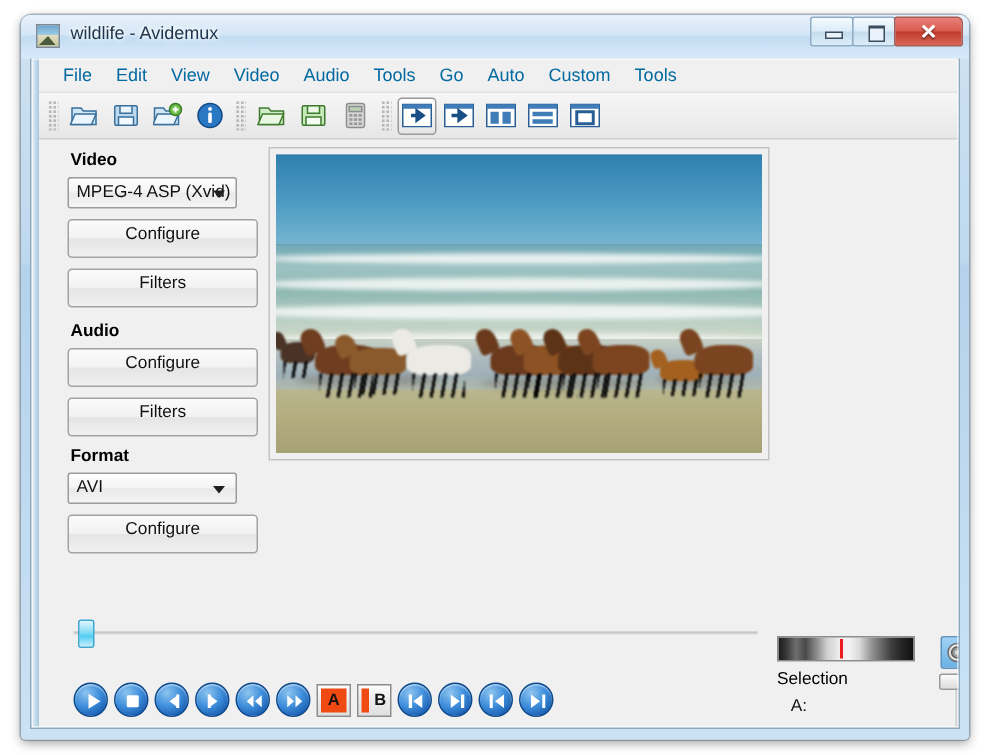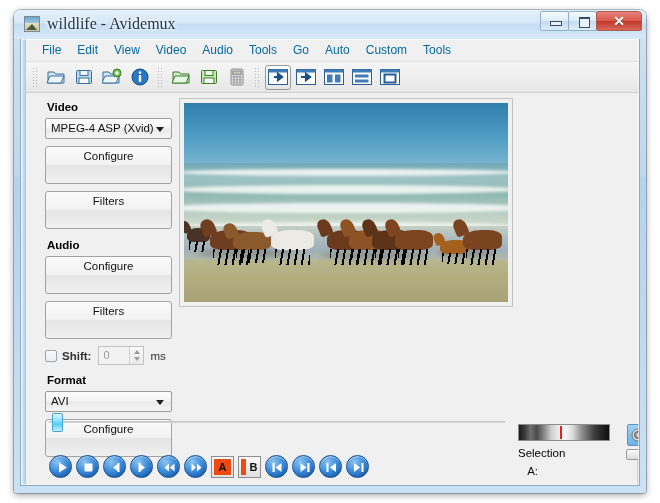--- a/index.html
+++ b/index.html
@@ -42,24 +42,23 @@
   .title-icon::after {
     content: "";
     position: absolute; left: 1px; bottom: 1px;
     width: 0; height: 0;
     border-left: 6px solid transparent;
     border-right: 5px solid transparent;
     border-bottom: 6px solid #4a5a3c;
   }
   .title-text {
     position: absolute; left: 33px; top: 5px;
-    font-size: 16px; color: #20364e;
+    font-size: 12px; color: #20364e;
     text-shadow: 0 0 3px #ffffff, 0 0 5px #ffffff;
     white-space: nowrap;
-    font-family: Liberation Serif, serif;
   }
   .win-buttons {
     position: absolute; right: 4px; top: 1px;
     display: flex; gap: 0px;
   }
   .winbtn {
     width: 29px; height: 20px;
     border: 1px solid #8faec6;
     border-radius: 2px;
     background: linear-gradient(to bottom, #f4fbff 0%, #dcecf8 48%, #c4dced 52%, #dcedfa 100%);
@@ -147,38 +146,38 @@
   .leftpanel {
     position: absolute; left: 24px; top: 62px;
     width: 130px;
   }
   .group-label {
     font-size: 11.5px; font-weight: bold; color: #000;
     margin: 0 0 5px 2px;
   }
   .combo {
     position: relative;
-    width: 127px; height: 21px;
+    width: 113px; height: 21px;
     border: 1px solid #9b9b9b;
     border-radius: 2px;
     background: linear-gradient(to bottom, #fdfdfd 0%, #f4f4f4 48%, #e9e9e9 52%, #f5f5f5 100%);
     font-size: 11.5px; color: #111;
     line-height: 19px;
     padding-left: 5px;
     margin-bottom: 7px;
   }
   .combo .arrow {
     position: absolute; right: 7px; top: 8px;
     width: 0; height: 0;
     border-left: 4px solid transparent;
     border-right: 4px solid transparent;
     border-top: 5px solid #1f1f1f;
   }
   .pbtn {
-    width: 127px; height: 38px;
+    width: 127px; height: 26px;
     border: 1px solid #a2a2a2;
     border-radius: 3px;
     background: linear-gradient(to bottom, #fbfbfb 0%, #f2f2f2 48%, #e5e5e5 52%, #f0f0f0 100%);
     font-size: 11.5px; color: #111;
     text-align: center; line-height: 19px;
     margin-bottom: 7px;
   }
   .shift-row {
     display: flex; align-items: center;
     margin: 3px 0 9px 0;
@@ -515,29 +514,20 @@
           <span>MPEG-4 ASP (Xvid)</span>
           <span class="arrow"></span>
         </div>
         <div class="pbtn">Configure</div>
         <div class="pbtn">Filters</div>
 
         <div class="group-label" style="margin-top:10px">Audio</div>
         <div class="pbtn">Configure</div>
         <div class="pbtn">Filters</div>
 
-        <div class="shift-row">
-          <span class="chk"></span>
-          <span class="shift-label">Shift:</span>
-          <span class="spin">
-            <span>0</span>
-            <span class="updown"></span>
-          </span>
-          <span class="ms-label">ms</span>
-        </div>
 
         <div class="group-label" style="margin-top:2px">Format</div>
         <div class="combo">
           <span>AVI</span>
           <span class="arrow"></span>
         </div>
         <div class="pbtn">Configure</div>
       </div>
 
       <div class="video-wrap">

